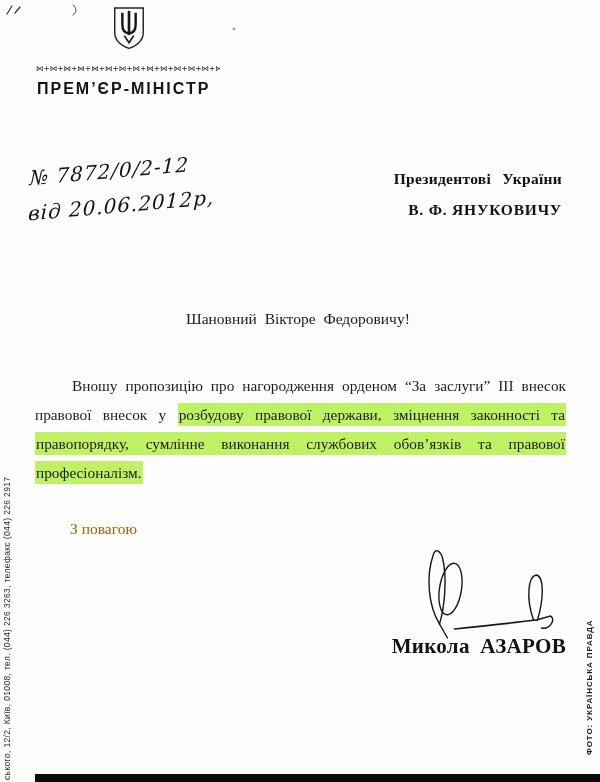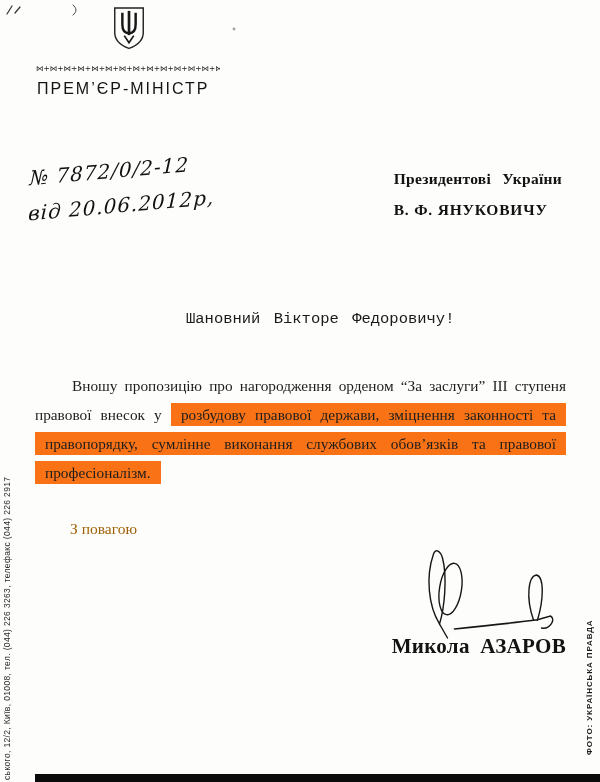--- a/index.html
+++ b/index.html
@@ -18,55 +18,55 @@
     font-size:13.5px; letter-spacing:0.4px; word-spacing:5px;
     color:#151515; white-space:nowrap;
   }
   .ornament {
     position:absolute; left:36px; top:64px; width:184px; height:10px;
     font-family:"DejaVu Sans", sans-serif; font-size:7.5px; line-height:10px;
     letter-spacing:0px; color:#1d1d1d; overflow:hidden; white-space:nowrap;
   }
   .pm-title {
     position:absolute; left:37px; top:80px;
-    font-family:"Liberation Sans", sans-serif; font-weight:normal;
+    font-family:"Liberation Sans", sans-serif; font-weight:bold;
     font-size:16px; letter-spacing:2px; color:#141414; white-space:nowrap;
   }
 
   
   .ref {
     position:absolute; left:30px; top:161px; width:200px;
     font-family:"DejaVu Serif", serif; font-style:italic;
     font-size:20px; line-height:35px; color:#111;
     transform:rotate(-5deg) skewX(-7deg); transform-origin:left top;
     letter-spacing:1px; white-space:nowrap;
   }
 
   
   .recipient {
-    position:absolute; right:38px; top:163px; 
+    position:absolute; right:38px; top:163px; text-align:right;
     font-weight:bold; font-size:15.5px; line-height:31px;
     color:#121212; white-space:nowrap;
   }
   .recipient .r1 { word-spacing:7px; letter-spacing:0.3px; }
   .recipient .r2 { letter-spacing:0.8px; }
 
   
   .salutation {
     position:absolute; left:186px; top:310px;
-    font-size:15.5px; word-spacing:4px; color:#1a1a1a; white-space:nowrap;font-family:Liberation Mono, monospace;
+    font-size:15.5px; word-spacing:4px; color:#1a1a1a; white-space:nowrap;
   }
   .letter-body {
     position:absolute; left:35px; top:371px; width:531px;
     font-size:15.3px; line-height:29px; color:#1d1d1d;
   }
   .body-line { white-space:normal; }
   .body-line.just { text-align:justify; text-align-last:justify; }
   .body-line.indent { text-indent:37px; }
-  .hl { background:#f97316; padding:3px 10px; box-decoration-break:clone; }
+  .hl { background:#bef264; padding:3px 1px; box-decoration-break:clone; }
 
   .valediction {
     position:absolute; left:70px; top:520px;
     font-size:15.5px; color:#a16207; white-space:nowrap;
   }
   .signature { position:absolute; left:396px; top:549px; width:168px; height:92px; }
   .signer {
     position:absolute; right:34px; top:634px;
     font-weight:bold; font-size:21px; word-spacing:5px; letter-spacing:0.3px;
     color:#131313; white-space:nowrap;
@@ -114,21 +114,21 @@
     <div>від 20.06.2012р,</div>
   </div>
 
   <div class="recipient">
     <div class="r1">Президентові  України</div>
     <div class="r2">В. Ф. ЯНУКОВИЧУ</div>
   </div>
 
   <div class="salutation">Шановний  Вікторе Федоровичу!</div>
   <div class="letter-body">
-      <div class="body-line just indent"><span>Вношу пропозицію про нагородження орденом “За заслуги” ІІІ ступеня</span></div>
+      <div class="body-line just indent"><span>Вношу пропозицію про нагородження орденом “За заслуги” ІІІ внесок</span></div>
       <div class="body-line just"><span>правової внесок у </span><span class="hl">розбудову правової держави, зміцнення законності та</span></div>
       <div class="body-line just"><span class="hl">правопорядку, сумлінне виконання службових обов’язків та правової</span></div>
       <div class="body-line"><span class="hl">професіоналізм.</span></div>
     </div>
 
   <div class="valediction">З повагою</div>
 
   <svg class="signature" viewBox="0 0 165 92">
     <g fill="none" stroke="#161616" stroke-width="1.4" stroke-linecap="round">
       <path d="M36,5 C28,28 31,57 42,75 C47,59 50,28 45,9 C43,2 38,-1 36,5 Z"></path>

